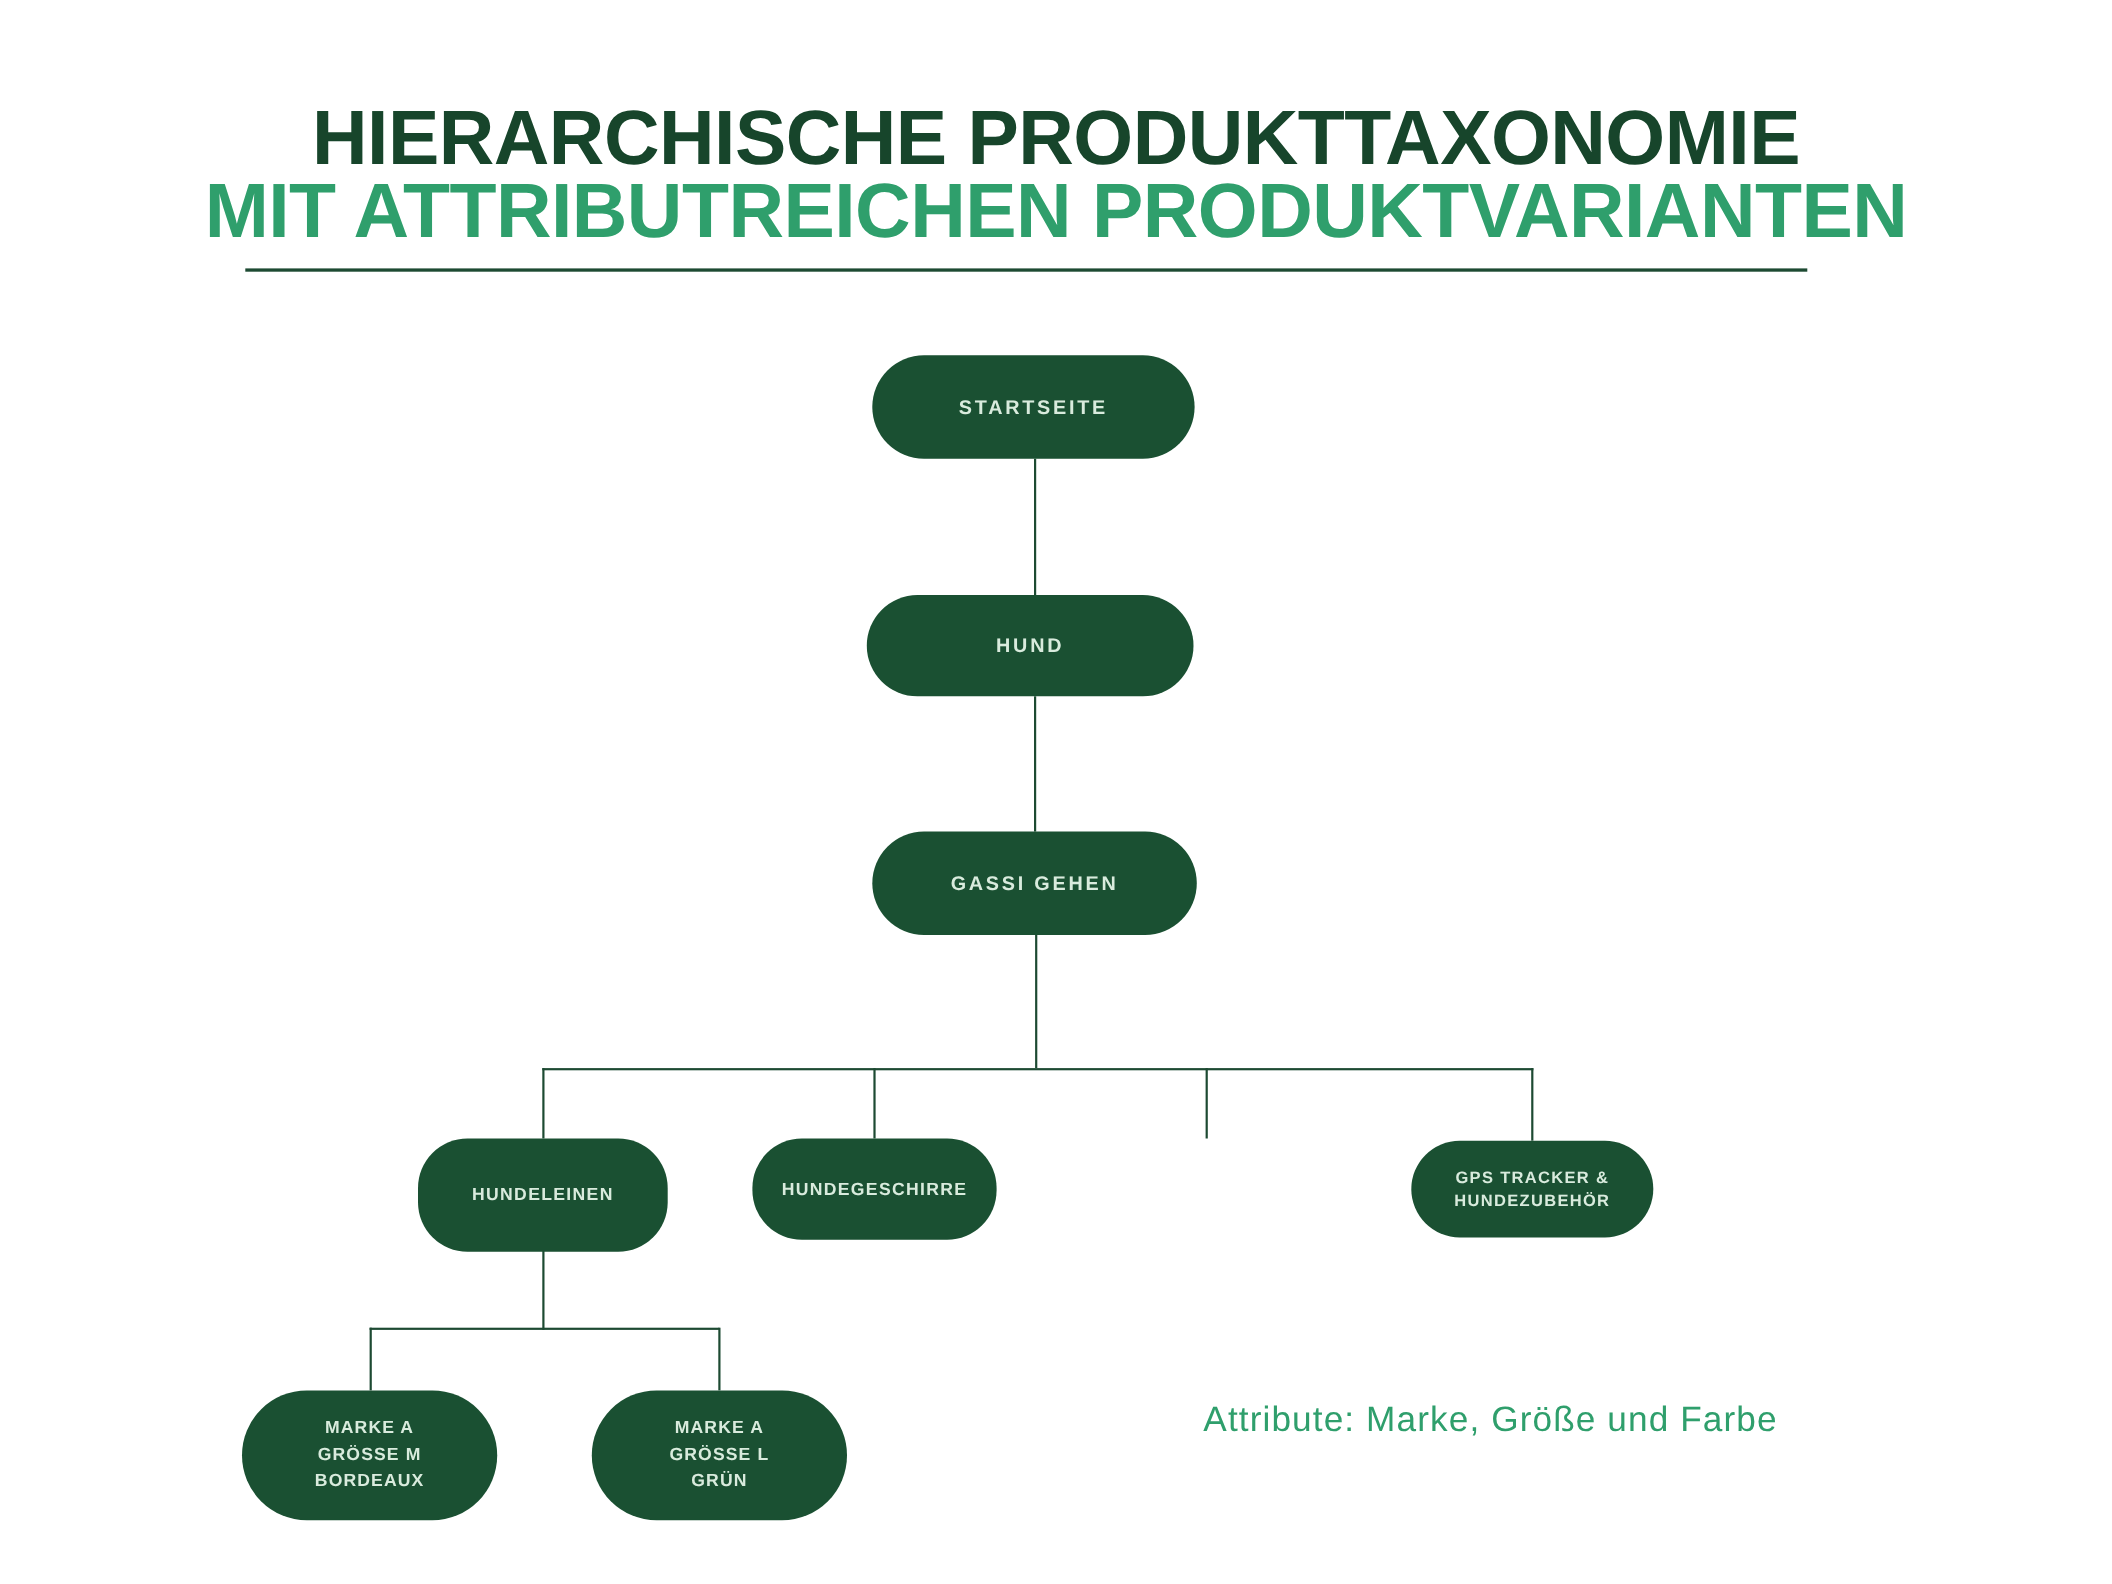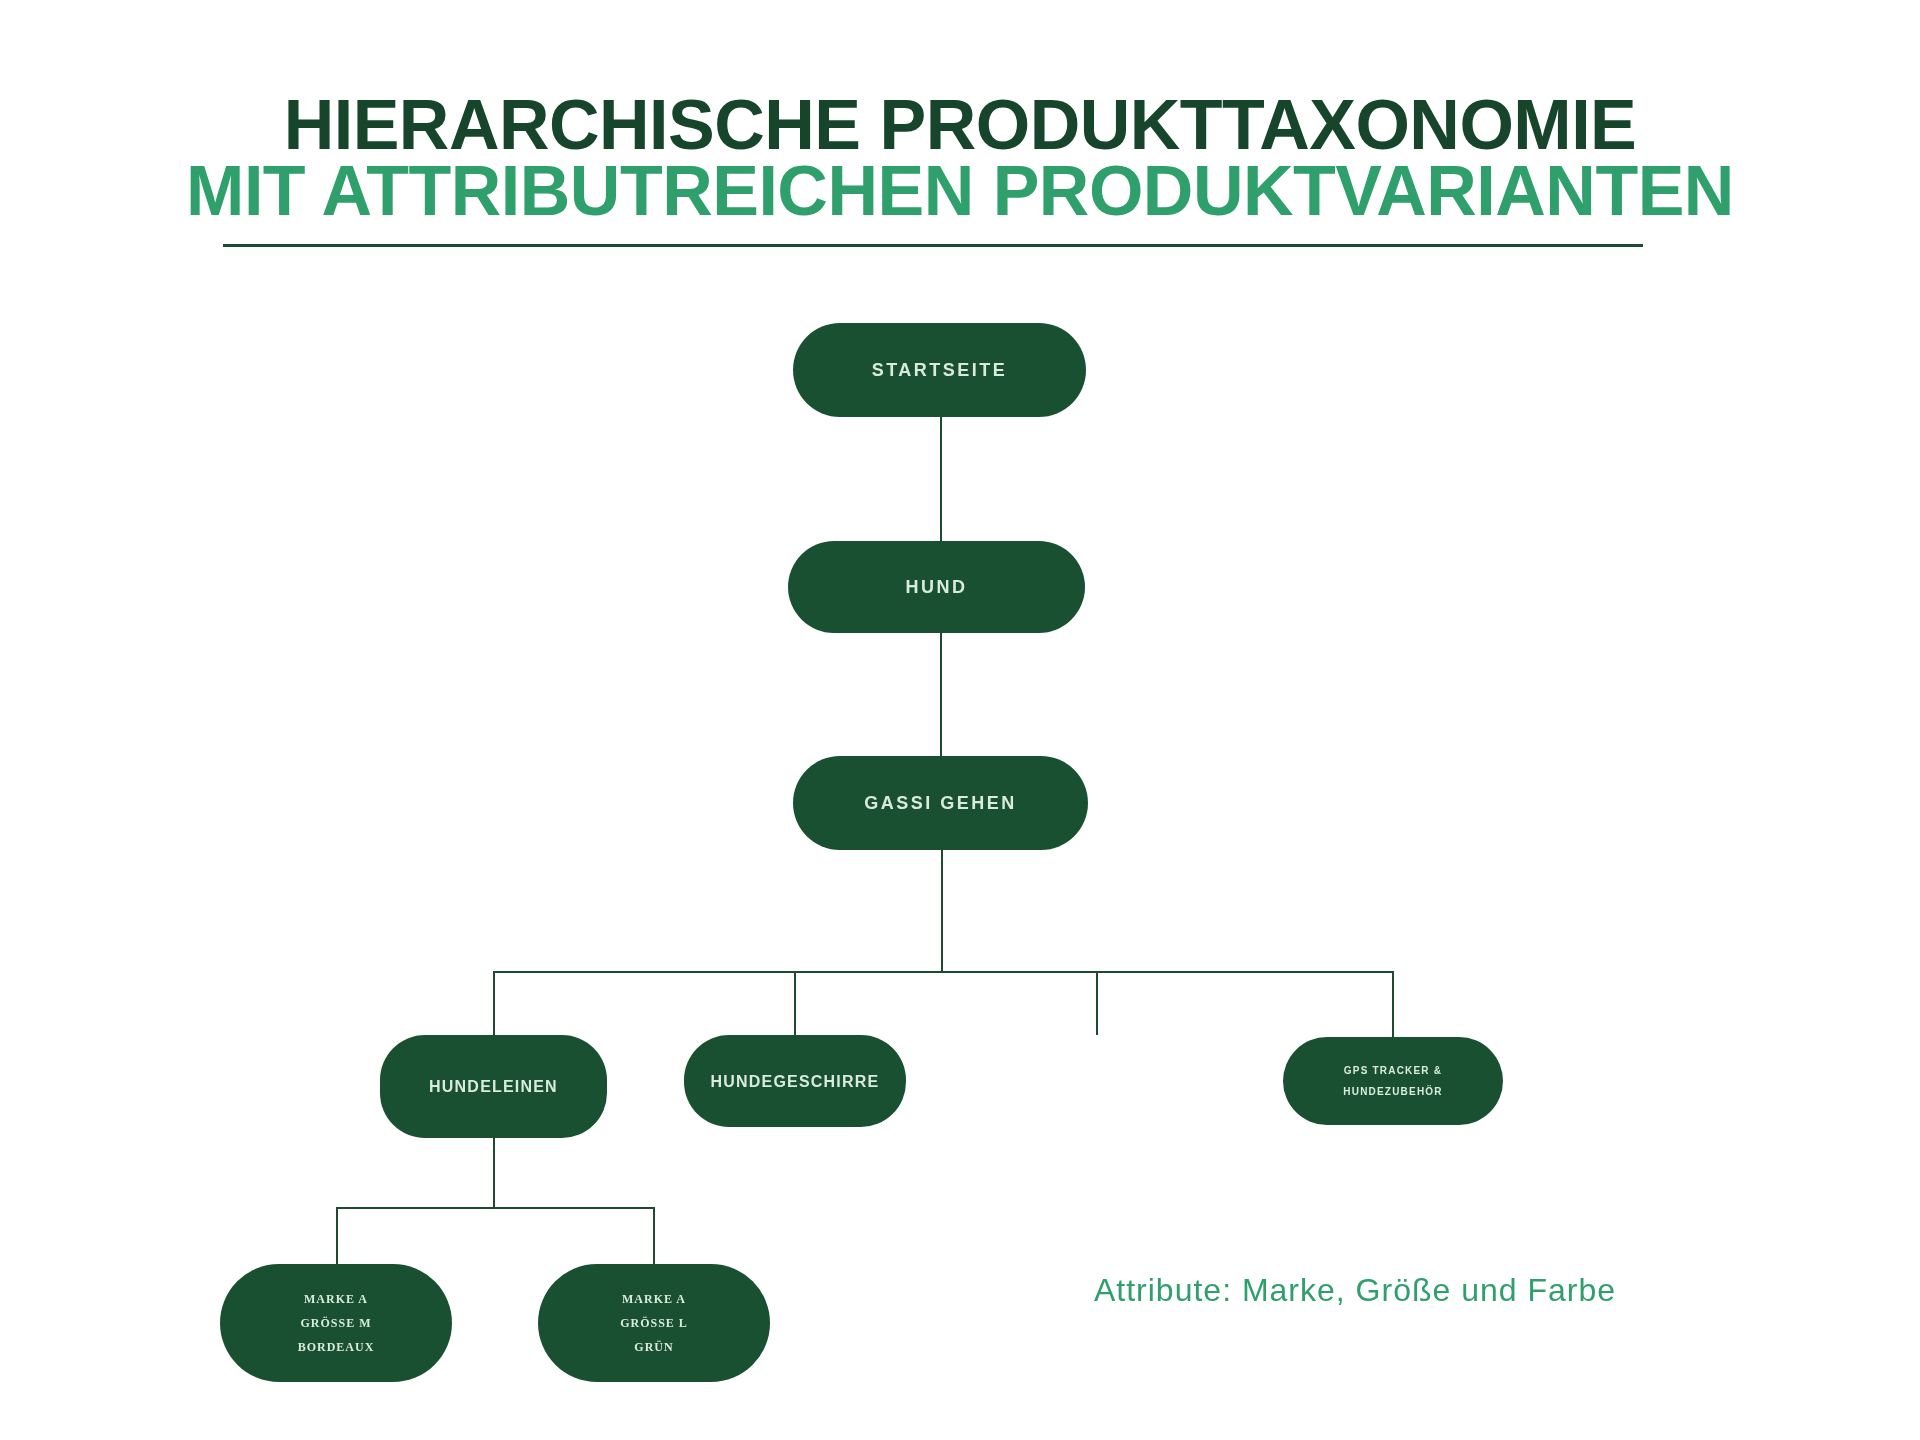--- a/index.html
+++ b/index.html
@@ -42,30 +42,30 @@
     align-items: center;
     justify-content: center;
     text-align: center;
     font-weight: bold;
     box-sizing: border-box;
   }
   .node span { display: block; }
 
   .node-l1 { font-size: 18px; letter-spacing: 2.5px; border-radius: 48px; }
   .node-l2 { font-size: 16px; letter-spacing: 1.2px; border-radius: 45px; line-height: 21px; }
-  .node-l3 { font-size: 12px; letter-spacing: 1px; border-radius: 60px; line-height: 24px; font-family: Liberation Serif, serif; }
+  .node-l3 { font-size: 16px; letter-spacing: 1px; border-radius: 60px; line-height: 24px; }
 
   #node-startseite { left: 793px; top: 323px; width: 293px; height: 94px; }
   #node-hund       { left: 788px; top: 541px; width: 297px; height: 92px; }
   #node-gassi      { left: 793px; top: 756px; width: 295px; height: 94px; }
 
   #node-hundeleinen     { left: 380px;  top: 1035px; width: 227px; height: 103px; }
   #node-hundegeschirre  { left: 684px;  top: 1035px; width: 222px; height: 92px; }
   #node-hundehalsbaender{ left: 982px;  top: 1035px; width: 231px; height: 92px; }
-  #node-gps             { left: 1283px; top: 1037px; width: 220px; height: 88px; font-size: 10px; }
+  #node-gps             { left: 1283px; top: 1037px; width: 220px; height: 88px; font-size: 15px; }
 
   #node-variant-m { left: 220px; top: 1264px; width: 232px; height: 118px; }
   #node-variant-l { left: 538px; top: 1264px; width: 232px; height: 118px; }
 
   
   .conn { position: absolute; background: var(--connector, #1d4a32); }
   .v { width: 2px; }
   .h { height: 2px; }
 
   #c-start-hund   { left: 940px; top: 417px; height: 124px; }

